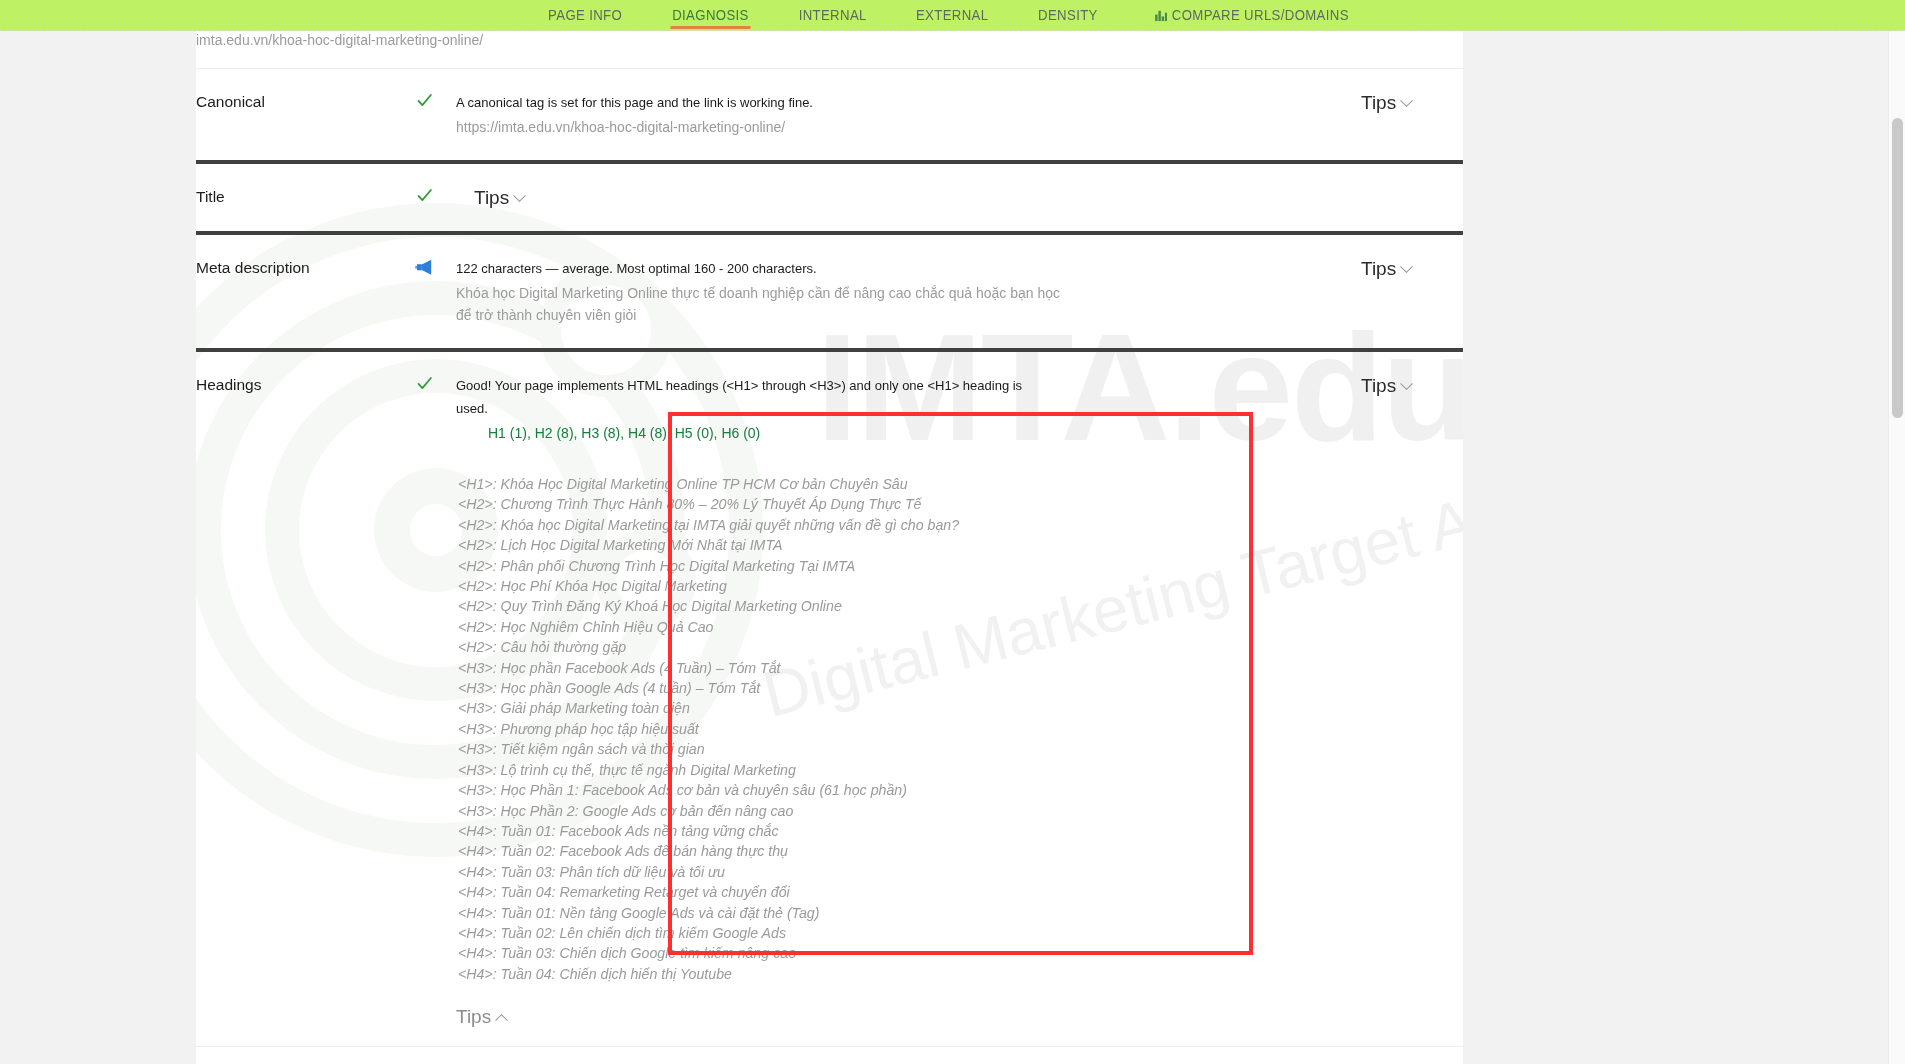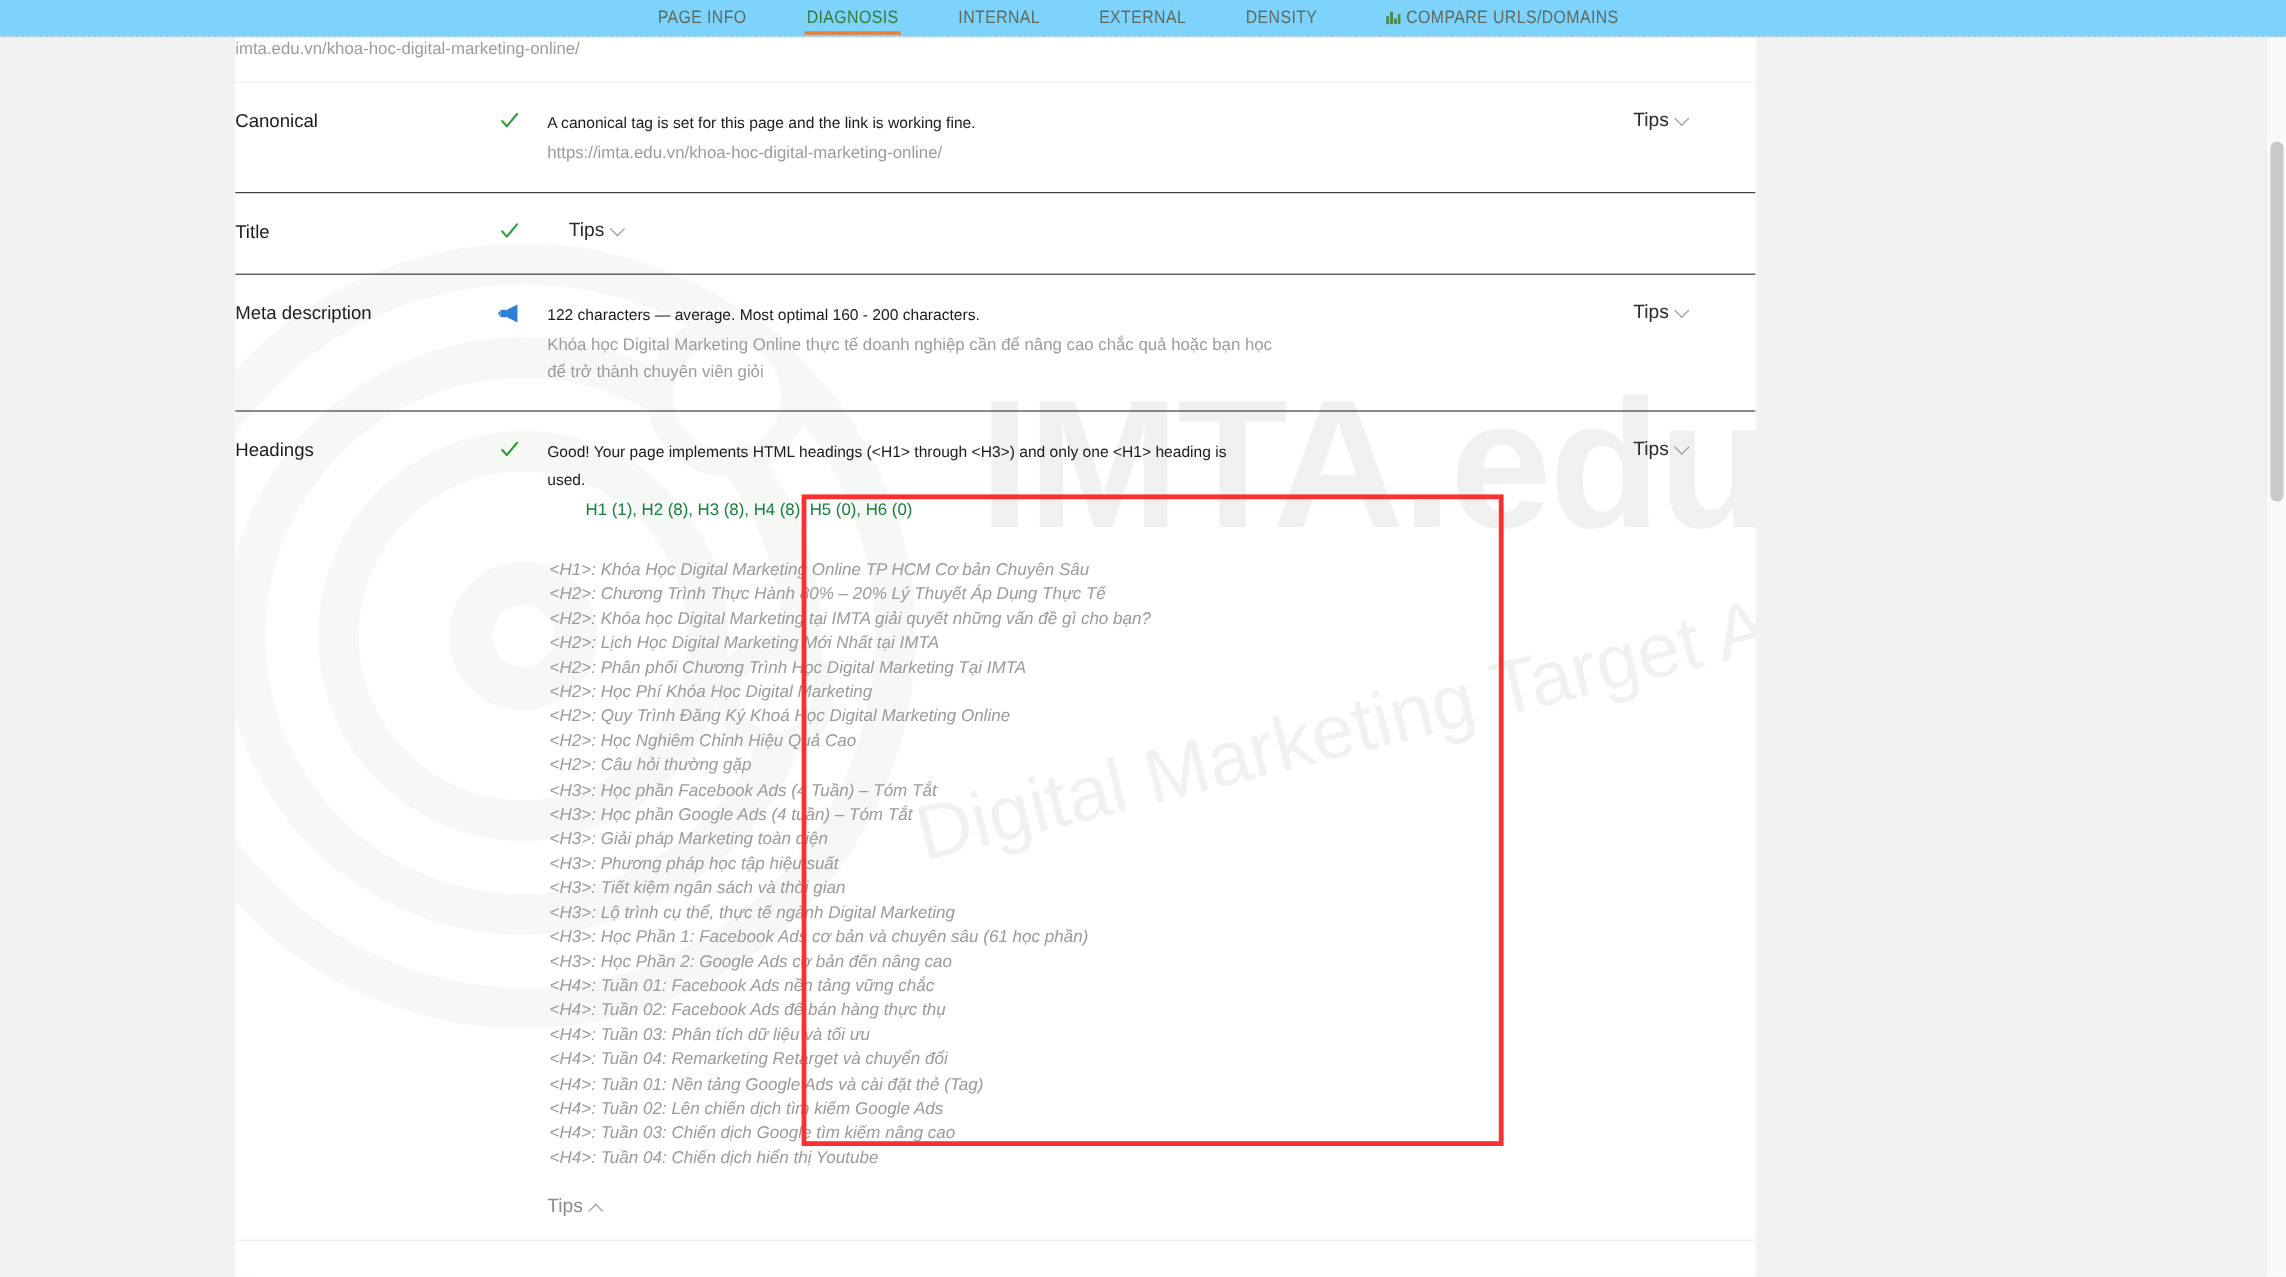--- a/index.html
+++ b/index.html
@@ -83,21 +83,21 @@
     pointer-events: none;
     font-family: "Liberation Sans", sans-serif;
   }
 
   
   .topbar {
     position: absolute;
     top: 0; left: 0;
     width: 1905px;
     height: 31px;
-    background: #7dd3fc;
+    background: #bef264;
     border-bottom: 1px dashed #d8d8d8;
     z-index: 40;
     display: flex;
     align-items: center;
     justify-content: center;
   }
   .tabs {
     display: flex;
     align-items: flex-start;
     gap: 0px;
@@ -131,21 +131,21 @@
     margin-right: 5px;
   }
 
   
   .rows { position: relative; z-index: 10; }
 
   .row {
     position: relative;
     display: flex;
     align-items: flex-start;
-    border-bottom: 1px solid #404040;
+    border-bottom: 4px solid #404040;
     padding: 22px 0 22px 0;
   }
   .row.partial { border-bottom: 1px solid #ededed; padding-top: 0; padding-bottom: 16px; flex-direction: column; }
   .row.last { border-bottom: none; }
 
   .col-label {
     width: 196px;
     padding-left: 0;
     font-size: 15.5px;
     color: #1c1c1c;
@@ -179,21 +179,21 @@
     line-height: 22px;
     margin-top: 2px;
     max-width: 620px;
   }
   .body-sub.counts { color: #15803d; margin-left: 32px; }
 
   .tips-btn {
     display: inline-flex;
     align-items: center;
     gap: 6px;
-    font-size: 16px;
+    font-size: 19px;
     color: #2b2b2b;
     cursor: pointer;
   }
   .tips-btn .chev {
     display: inline-block;
     width: 9px; height: 9px;
     border-right: 1.6px solid #9a9a9a;
     border-bottom: 1.6px solid #9a9a9a;
     transform: rotate(45deg) translate(-2px,-2px);
   }

